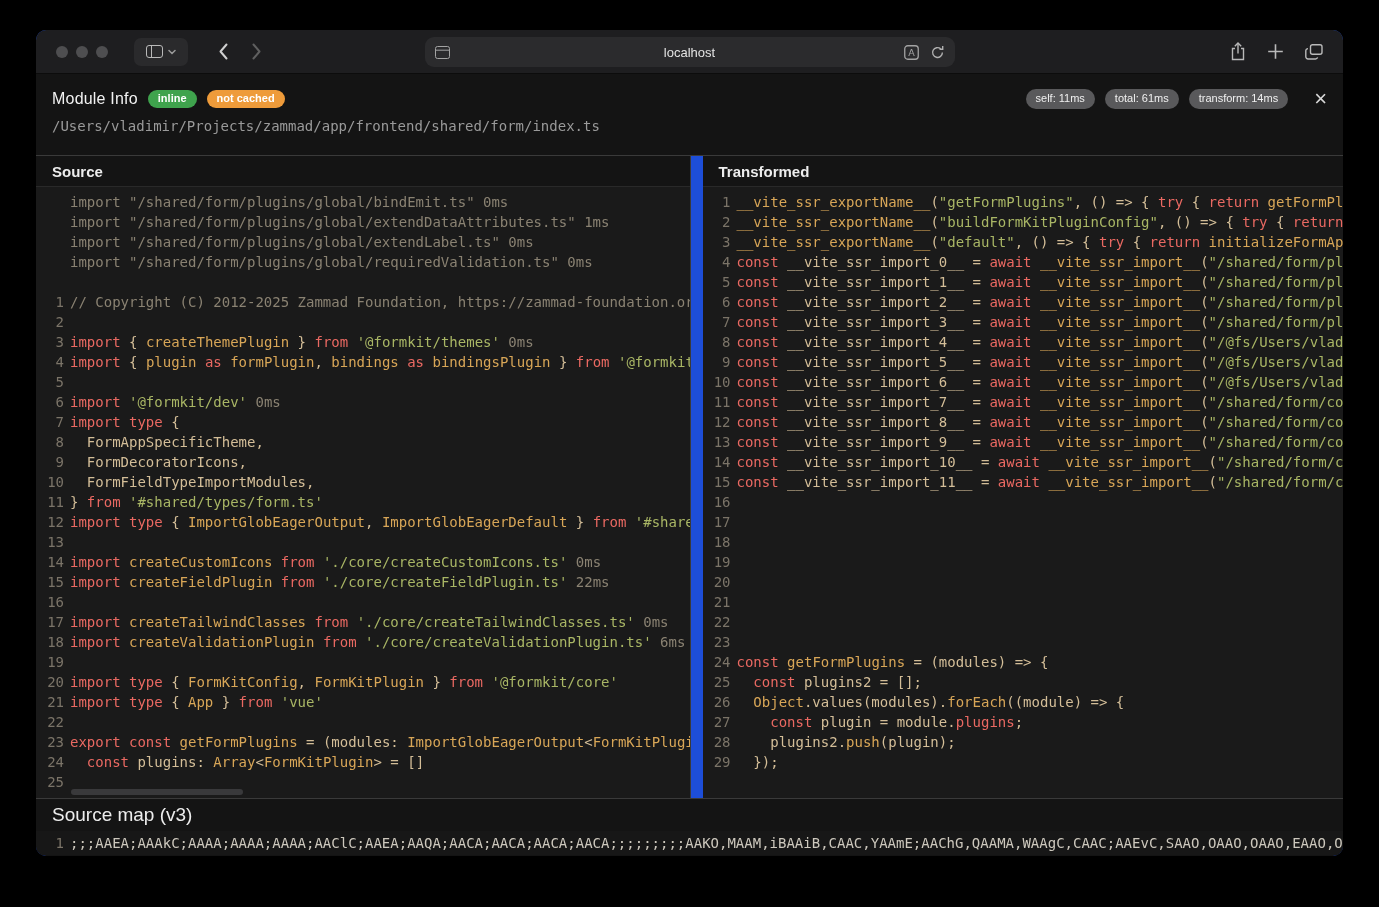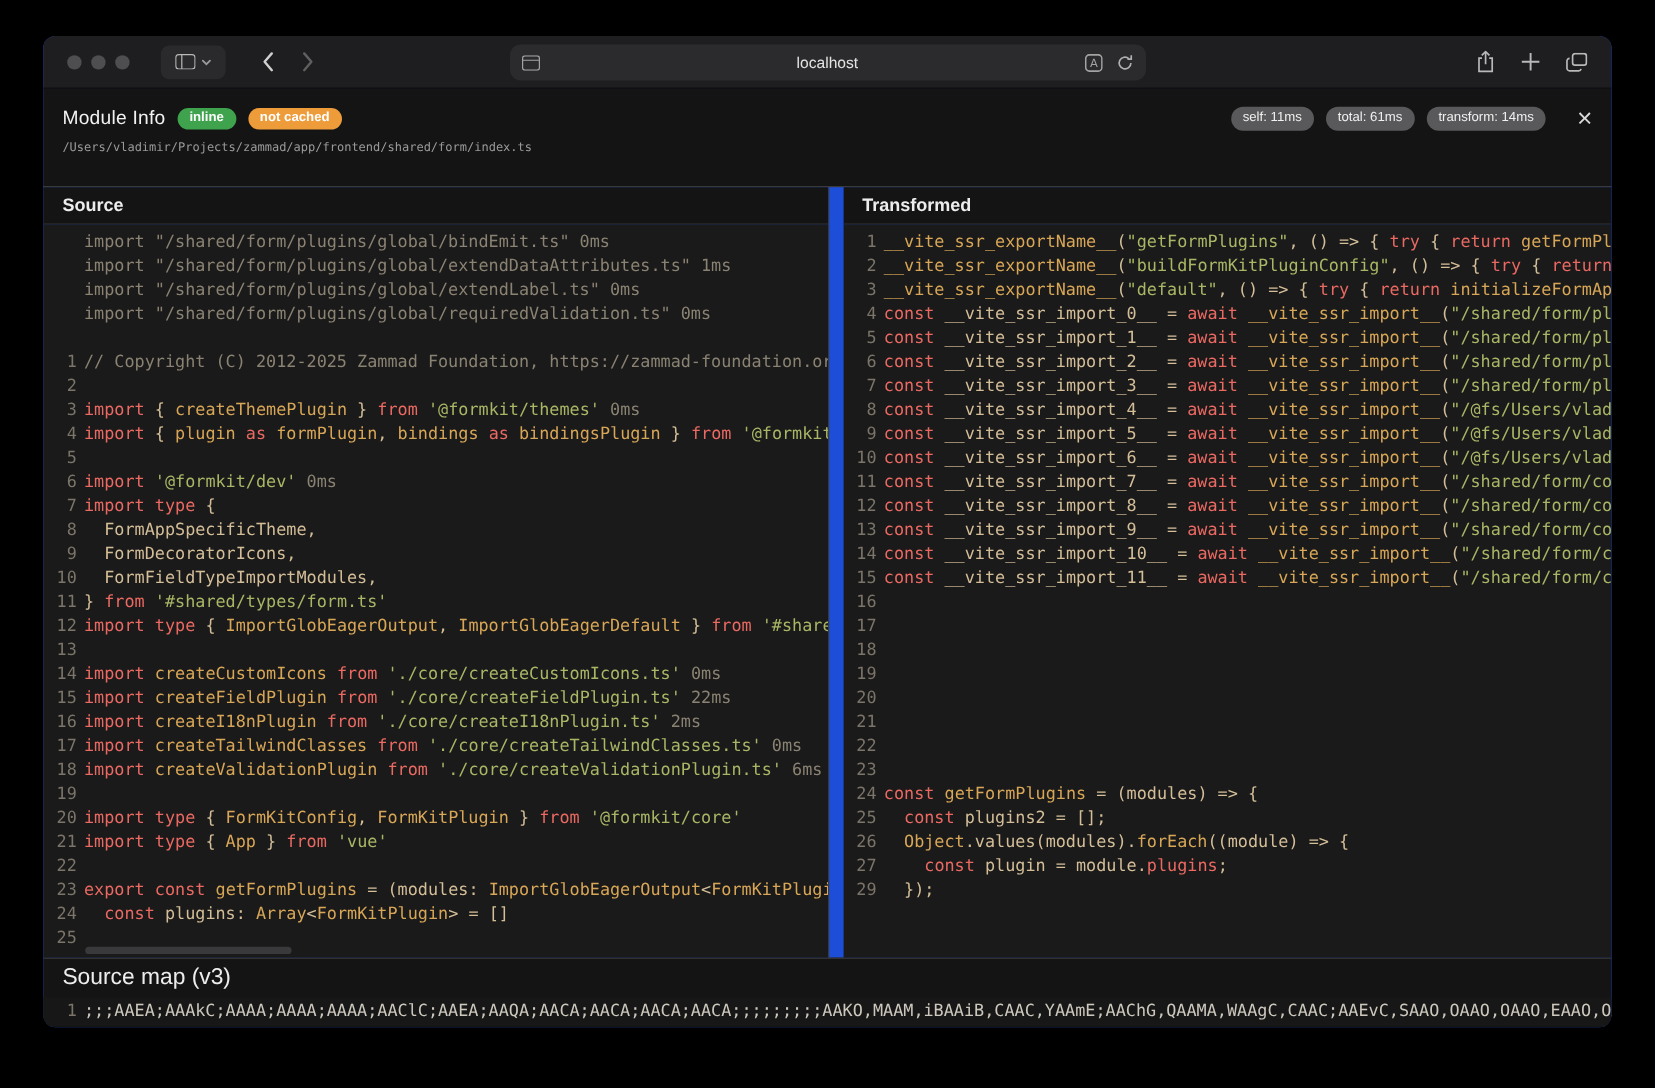--- a/index.html
+++ b/index.html
@@ -31,21 +31,21 @@
   .module-header { height:81px; padding:15px 16px 0; background:#141414; }
   .title-row { display:flex; align-items:center; gap:10px; }
   .page-title { font-size:16px; font-weight:400; color:#f2f2f2; letter-spacing:.2px; }
   .badge { font-size:11px; font-weight:700; color:#fff; padding:3px 10px 4px;
            border-radius:10px; line-height:1; }
   .spacer { flex:1; }
   .pill { font-size:11px; font-weight:500; color:#f0f0f0; background:#59595b;
           padding:4px 10px 5px; border-radius:10px; line-height:1; }
   .close { margin-left:16px; font-size:22px; line-height:16px; color:#d8d8d8; cursor:default; }
   .path { margin-top:9px; font-family:"DejaVu Sans Mono", monospace;
-          font-size:10px; color:#9a9a9a; white-space:nowrap; overflow:hidden; }
+          font-size:14px; color:#9a9a9a; white-space:nowrap; overflow:hidden; }
 
   
   .panels { display:flex; height:643px; border-top:1px solid #3a3a3a; }
   .panel { width:50%; min-width:0; display:flex; flex-direction:column; }
   .panel + .panel { border-left:1px solid #3a3a3a;padding-left:12px; }
   .panel-header { height:31px; flex:0 0 31px; display:flex; align-items:center;
                   padding:0 16px; font-size:15px; font-weight:600; color:#ededed;
                   background:#141414; border-bottom:1px solid #292929; }
   .code { position:relative; flex:1; overflow:hidden; background:#1a1a1a;
           padding:5px 0 0 4px; font-family:"DejaVu Sans Mono", monospace;
@@ -188,21 +188,21 @@
           <div class="code-line"><span class="ln">6</span><span class="lc"><span class="tok-k">import</span><span class="tok-p"> </span><span class="tok-s">'@formkit/dev'</span><span class="tok-d"> 0ms</span></span></div>
           <div class="code-line"><span class="ln">7</span><span class="lc"><span class="tok-k">import type</span><span class="tok-p"> {</span></span></div>
           <div class="code-line"><span class="ln">8</span><span class="lc"><span class="tok-p">  FormAppSpecificTheme,</span></span></div>
           <div class="code-line"><span class="ln">9</span><span class="lc"><span class="tok-p">  FormDecoratorIcons,</span></span></div>
           <div class="code-line"><span class="ln">10</span><span class="lc"><span class="tok-p">  FormFieldTypeImportModules,</span></span></div>
           <div class="code-line"><span class="ln">11</span><span class="lc"><span class="tok-p">} </span><span class="tok-k">from</span><span class="tok-p"> </span><span class="tok-s">'#shared/types/form.ts'</span></span></div>
           <div class="code-line"><span class="ln">12</span><span class="lc"><span class="tok-k">import type</span><span class="tok-p"> { </span><span class="tok-f">ImportGlobEagerOutput</span><span class="tok-p">, </span><span class="tok-f">ImportGlobEagerDefault</span><span class="tok-p"> } </span><span class="tok-k">from</span><span class="tok-p"> </span><span class="tok-s">'#shared/types/utils.ts'</span></span></div>
           <div class="code-line"><span class="ln">13</span><span class="lc"></span></div>
           <div class="code-line"><span class="ln">14</span><span class="lc"><span class="tok-k">import</span><span class="tok-p"> </span><span class="tok-f">createCustomIcons</span><span class="tok-p"> </span><span class="tok-k">from</span><span class="tok-p"> </span><span class="tok-s">'./core/createCustomIcons.ts'</span><span class="tok-d"> 0ms</span></span></div>
           <div class="code-line"><span class="ln">15</span><span class="lc"><span class="tok-k">import</span><span class="tok-p"> </span><span class="tok-f">createFieldPlugin</span><span class="tok-p"> </span><span class="tok-k">from</span><span class="tok-p"> </span><span class="tok-s">'./core/createFieldPlugin.ts'</span><span class="tok-d"> 22ms</span></span></div>
-          <div class="code-line"><span class="ln">16</span><span class="lc"><span class="tok-k">import</span><span class="tok-p"> </span><span class="tok-f">createI18nPlugin</span><span class="tok-p"> </span><span class="tok-k">from</span><span class="tok-p"> </span><span class="tok-s">'./core/createI18nPlugin.ts'</span><span class="tok-d"> 2ms</span></span></div>
+          <div class="code-line"><span class="ln">16</span></div>
           <div class="code-line"><span class="ln">17</span><span class="lc"><span class="tok-k">import</span><span class="tok-p"> </span><span class="tok-f">createTailwindClasses</span><span class="tok-p"> </span><span class="tok-k">from</span><span class="tok-p"> </span><span class="tok-s">'./core/createTailwindClasses.ts'</span><span class="tok-d"> 0ms</span></span></div>
           <div class="code-line"><span class="ln">18</span><span class="lc"><span class="tok-k">import</span><span class="tok-p"> </span><span class="tok-f">createValidationPlugin</span><span class="tok-p"> </span><span class="tok-k">from</span><span class="tok-p"> </span><span class="tok-s">'./core/createValidationPlugin.ts'</span><span class="tok-d"> 6ms</span></span></div>
           <div class="code-line"><span class="ln">19</span><span class="lc"></span></div>
           <div class="code-line"><span class="ln">20</span><span class="lc"><span class="tok-k">import type</span><span class="tok-p"> { </span><span class="tok-f">FormKitConfig</span><span class="tok-p">, </span><span class="tok-f">FormKitPlugin</span><span class="tok-p"> } </span><span class="tok-k">from</span><span class="tok-p"> </span><span class="tok-s">'@formkit/core'</span></span></div>
           <div class="code-line"><span class="ln">21</span><span class="lc"><span class="tok-k">import type</span><span class="tok-p"> { </span><span class="tok-f">App</span><span class="tok-p"> } </span><span class="tok-k">from</span><span class="tok-p"> </span><span class="tok-s">'vue'</span></span></div>
           <div class="code-line"><span class="ln">22</span><span class="lc"></span></div>
           <div class="code-line"><span class="ln">23</span><span class="lc"><span class="tok-k">export const</span><span class="tok-p"> </span><span class="tok-f">getFormPlugins</span><span class="tok-p"> = (modules: </span><span class="tok-f">ImportGlobEagerOutput</span><span class="tok-p">&lt;</span><span class="tok-f">FormKitPlugin</span></span></div>
           <div class="code-line"><span class="ln">24</span><span class="lc"><span class="tok-p">  </span><span class="tok-k">const</span><span class="tok-p"> plugins: </span><span class="tok-f">Array</span><span class="tok-p">&lt;</span><span class="tok-f">FormKitPlugin</span><span class="tok-p">&gt; = []</span></span></div>
           <div class="code-line"><span class="ln">25</span><span class="lc"></span></div>
         </div>
@@ -230,20 +230,21 @@
           <div class="code-line"><span class="ln">18</span><span class="lc"></span></div>
           <div class="code-line"><span class="ln">19</span><span class="lc"></span></div>
           <div class="code-line"><span class="ln">20</span><span class="lc"></span></div>
           <div class="code-line"><span class="ln">21</span><span class="lc"></span></div>
           <div class="code-line"><span class="ln">22</span><span class="lc"></span></div>
           <div class="code-line"><span class="ln">23</span><span class="lc"></span></div>
           <div class="code-line"><span class="ln">24</span><span class="lc"><span class="tok-k">const</span><span class="tok-p"> </span><span class="tok-f">getFormPlugins</span><span class="tok-p"> = (modules) =&gt; {</span></span></div>
           <div class="code-line"><span class="ln">25</span><span class="lc"><span class="tok-p">  </span><span class="tok-k">const</span><span class="tok-p"> plugins2 = [];</span></span></div>
           <div class="code-line"><span class="ln">26</span><span class="lc"><span class="tok-p">  </span><span class="tok-f">Object</span><span class="tok-p">.values(modules).</span><span class="tok-f">forEach</span><span class="tok-p">((module) =&gt; {</span></span></div>
           <div class="code-line"><span class="ln">27</span><span class="lc"><span class="tok-p">    </span><span class="tok-k">const</span><span class="tok-p"> plugin = module.</span><span class="tok-k">plugins</span><span class="tok-p">;</span></span></div>
+          <div class="code-line"><span class="ln">28</span><span class="lc"><span class="tok-p">    plugins2.</span><span class="tok-f">push</span><span class="tok-p">(plugin);</span></span></div>
           <div class="code-line"><span class="ln">29</span><span class="lc"><span class="tok-p">  });</span></span></div>
         </div>
     </section>
   </div>
 
   <div class="sourcemap">
     <div class="sm-header">Source map (v3)</div>
     <div class="code sm-code">
         <div class="code-line"><span class="ln">1</span><span class="lc"><span class="tok-p">;;;AAEA;AAAkC;AAAA;AAAA;AAAA;AAClC;AAEA;AAQA;AACA;AACA;AACA;AACA;;;;;;;;;AAKO,MAAM,iBAAiB,CAAC,YAAmE;AAChG,QAAMA,WAAgC,CAAC;AAEvC,SAAO,OAAO,OAAO,EAAO,OAAO,QAAQ,CAAC,WAAW;</span></span></div>
       </div>

